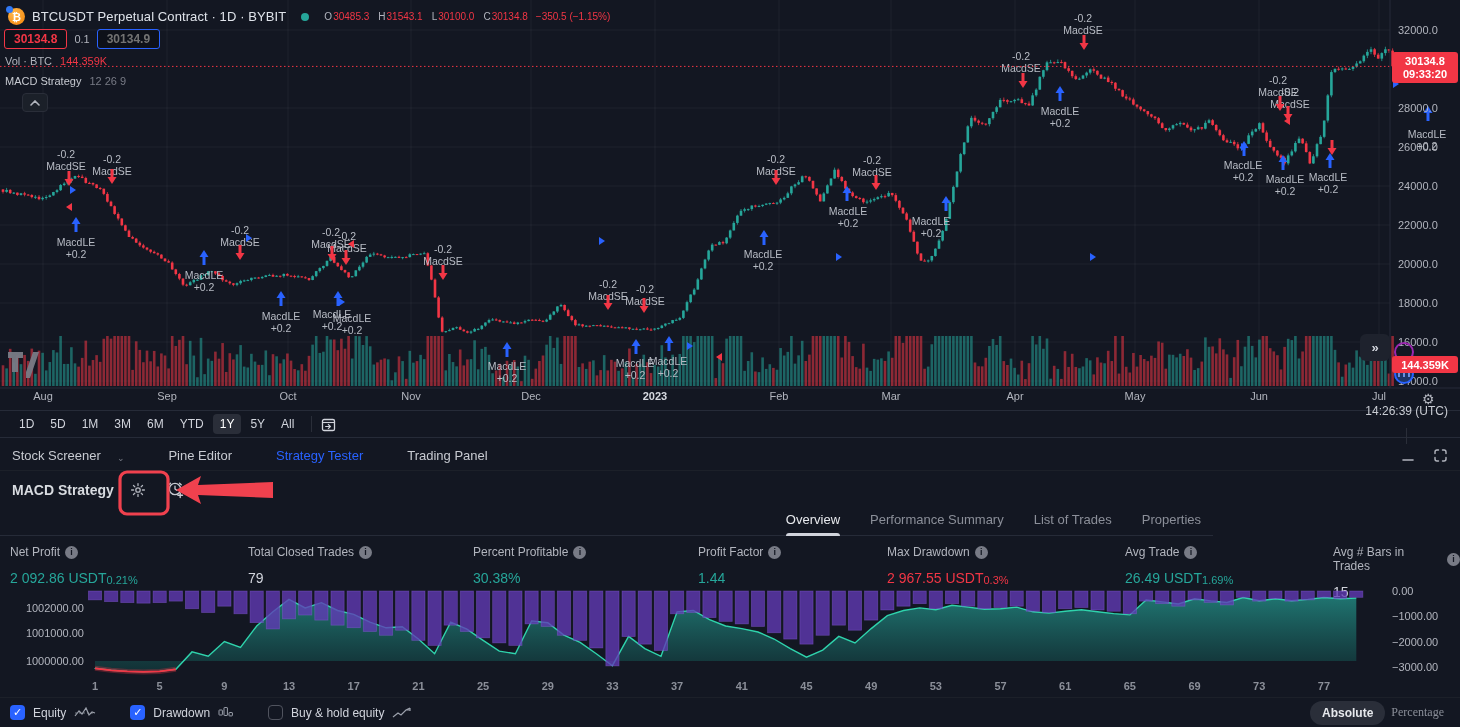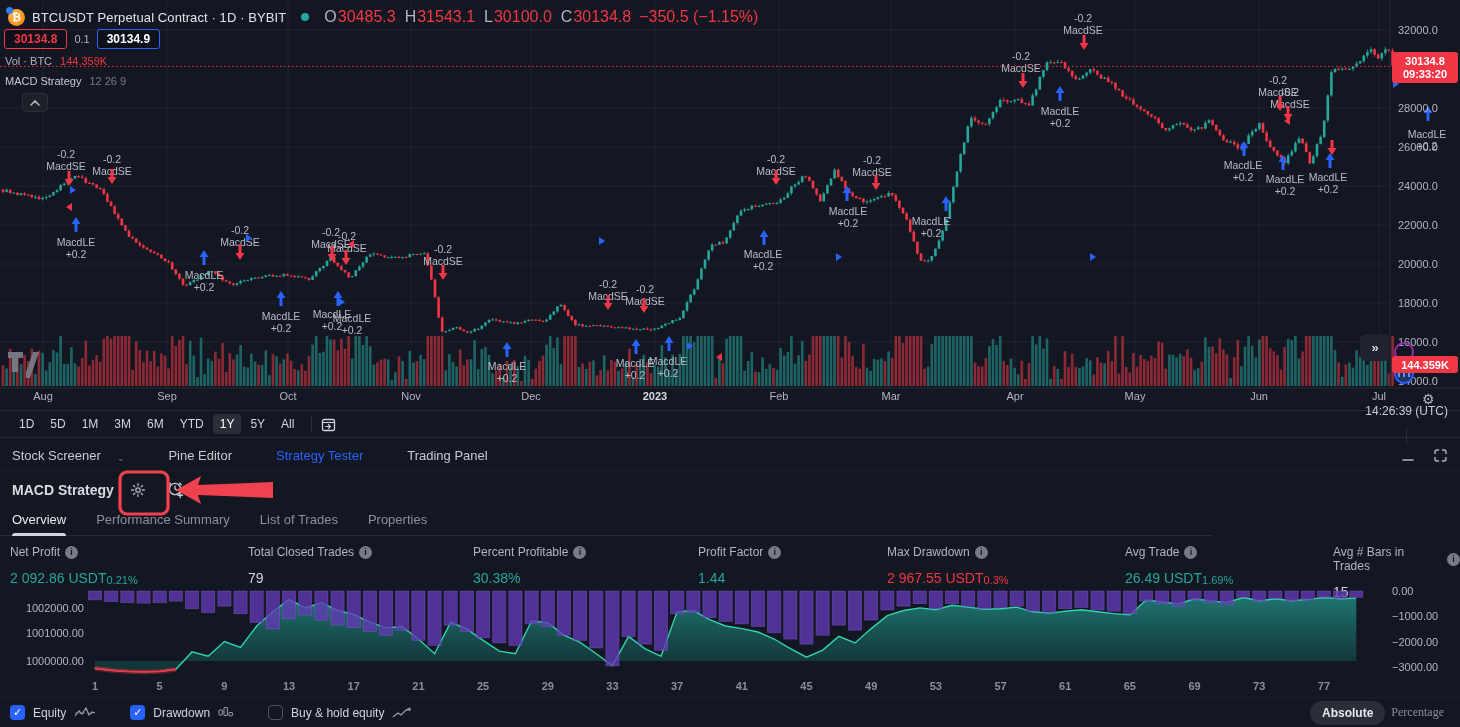--- a/index.html
+++ b/index.html
@@ -10,27 +10,27 @@
 
   
   #chart-section{left:0;top:0;width:1460px;height:410px;}
   #main-chart{position:absolute;left:0;top:0;}
   #symbol-row{left:8px;top:8px;display:flex;align-items:center;gap:7px;z-index:20;}
   #coin-icon{width:17px;height:17px;border-radius:50%;background:radial-gradient(circle at 35% 30%,#ffb74d,#f7931a 70%);
     color:#fff;font-size:11px;font-weight:bold;display:flex;align-items:center;justify-content:center;position:relative;}
   #coin-icon:after{content:"";position:absolute;left:-2px;top:-2px;width:7px;height:7px;border-radius:50%;background:#3179f5;}
   .sym-title{color:#dfe3ea;font-size:13px;font-weight:500;letter-spacing:.1px;}
   .live-dot{width:8px;height:8px;border-radius:50%;background:#26a69a;margin:0 8px;}
-  .ohlc{display:flex;gap:9px;font-size:16px;justify-content:center;}
+  .ohlc{display:flex;gap:9px;font-size:10px;justify-content:center;}
   .ohlc .k{color:#b2b5be;}
   .ohlc .v{color:#f23645;margin-left:1px;}
   #quote-row{left:4px;top:29px;display:flex;align-items:center;gap:7px;z-index:20;}
   .px-box{border:1px solid;border-radius:3px;padding:2px 9px;font-size:12px;font-weight:bold;background:rgba(0,0,0,.25);}
   .px-sell{border-color:#f23645;color:#f23645;}
-  .px-buy{border-color:#2962ff;color:#ffffff;}
+  .px-buy{border-color:#2962ff;color:#737373;}
   .px-spread{color:#b2b5be;font-size:11px;}
   #vol-row{left:5px;top:55px;z-index:20;font-size:11px;color:#b2b5be;display:flex;gap:8px;}
   #vol-row .red{color:#f23645;}
   #macd-row{left:5px;top:75px;z-index:20;font-size:11px;color:#c7cad1;display:flex;gap:8px;}
   #macd-row .dim{color:#787b86;}
   #legend-collapse{left:22px;top:93px;width:26px;height:19px;background:#1b2029;border:1px solid #2a2e39;
     border-radius:4px;color:#9row;color:#b2b5be;display:flex;align-items:center;justify-content:center;
     font-size:10px;z-index:20;cursor:pointer;color:#b2b5be;}
 
   
@@ -46,21 +46,21 @@
   #panel-tabs{left:0;top:441px;width:1460px;height:30px;display:flex;align-items:center;padding:0 12px;
     border-bottom:1px solid #1c2029;background:#131722;}
   .ptab{font-size:13px;color:#c7cad1;margin-right:44px;display:flex;align-items:flex-end;gap:16px;cursor:pointer;}
   .ptab.active{color:#2962ff;font-weight:500;}
   .chev{font-size:9px;color:#787b86;}
   #panel-win-icons{margin-left:auto;display:flex;gap:18px;align-items:center;color:#b2b5be;}
   #strategy-header{left:0;top:474px;width:1460px;height:32px;display:flex;align-items:center;padding:0 12px;gap:16px;}
   #strategy-title{color:#d8dbe0;font-size:14px;font-weight:bold;}
   .hdr-icon{color:#b2b5be;display:flex;align-items:center;cursor:pointer;}
   #strategy-tabs{left:0;top:506px;width:1213px;height:30px;display:flex;align-items:flex-start;padding:0 12px;gap:30px;
-    border-bottom:1px solid #262b38;}
+    border-bottom:1px solid #262b38;justify-content:flex-end;}
   .stab{font-size:13px;color:#8b8f99;padding:6px 0 9px;position:relative;cursor:pointer;}
   .stab.active{color:#e8eaee;}
   .stab.active:after{content:"";position:absolute;left:0;right:0;bottom:0;height:3px;border-radius:3px 3px 0 0;background:#d1d4dc;}
 
   
   #stats-row{left:0;top:537px;width:1460px;height:48px;}
   .stat{position:absolute;top:8px;}
   .stat .lbl{font-size:12px;color:#b2b5be;display:flex;align-items:center;gap:5px;font-weight:500;}
   .info-i{width:13px;height:13px;border-radius:50%;background:#787b86;color:#131722;font-size:9px;font-weight:bold;
     display:inline-flex;align-items:center;justify-content:center;font-style:normal;}

